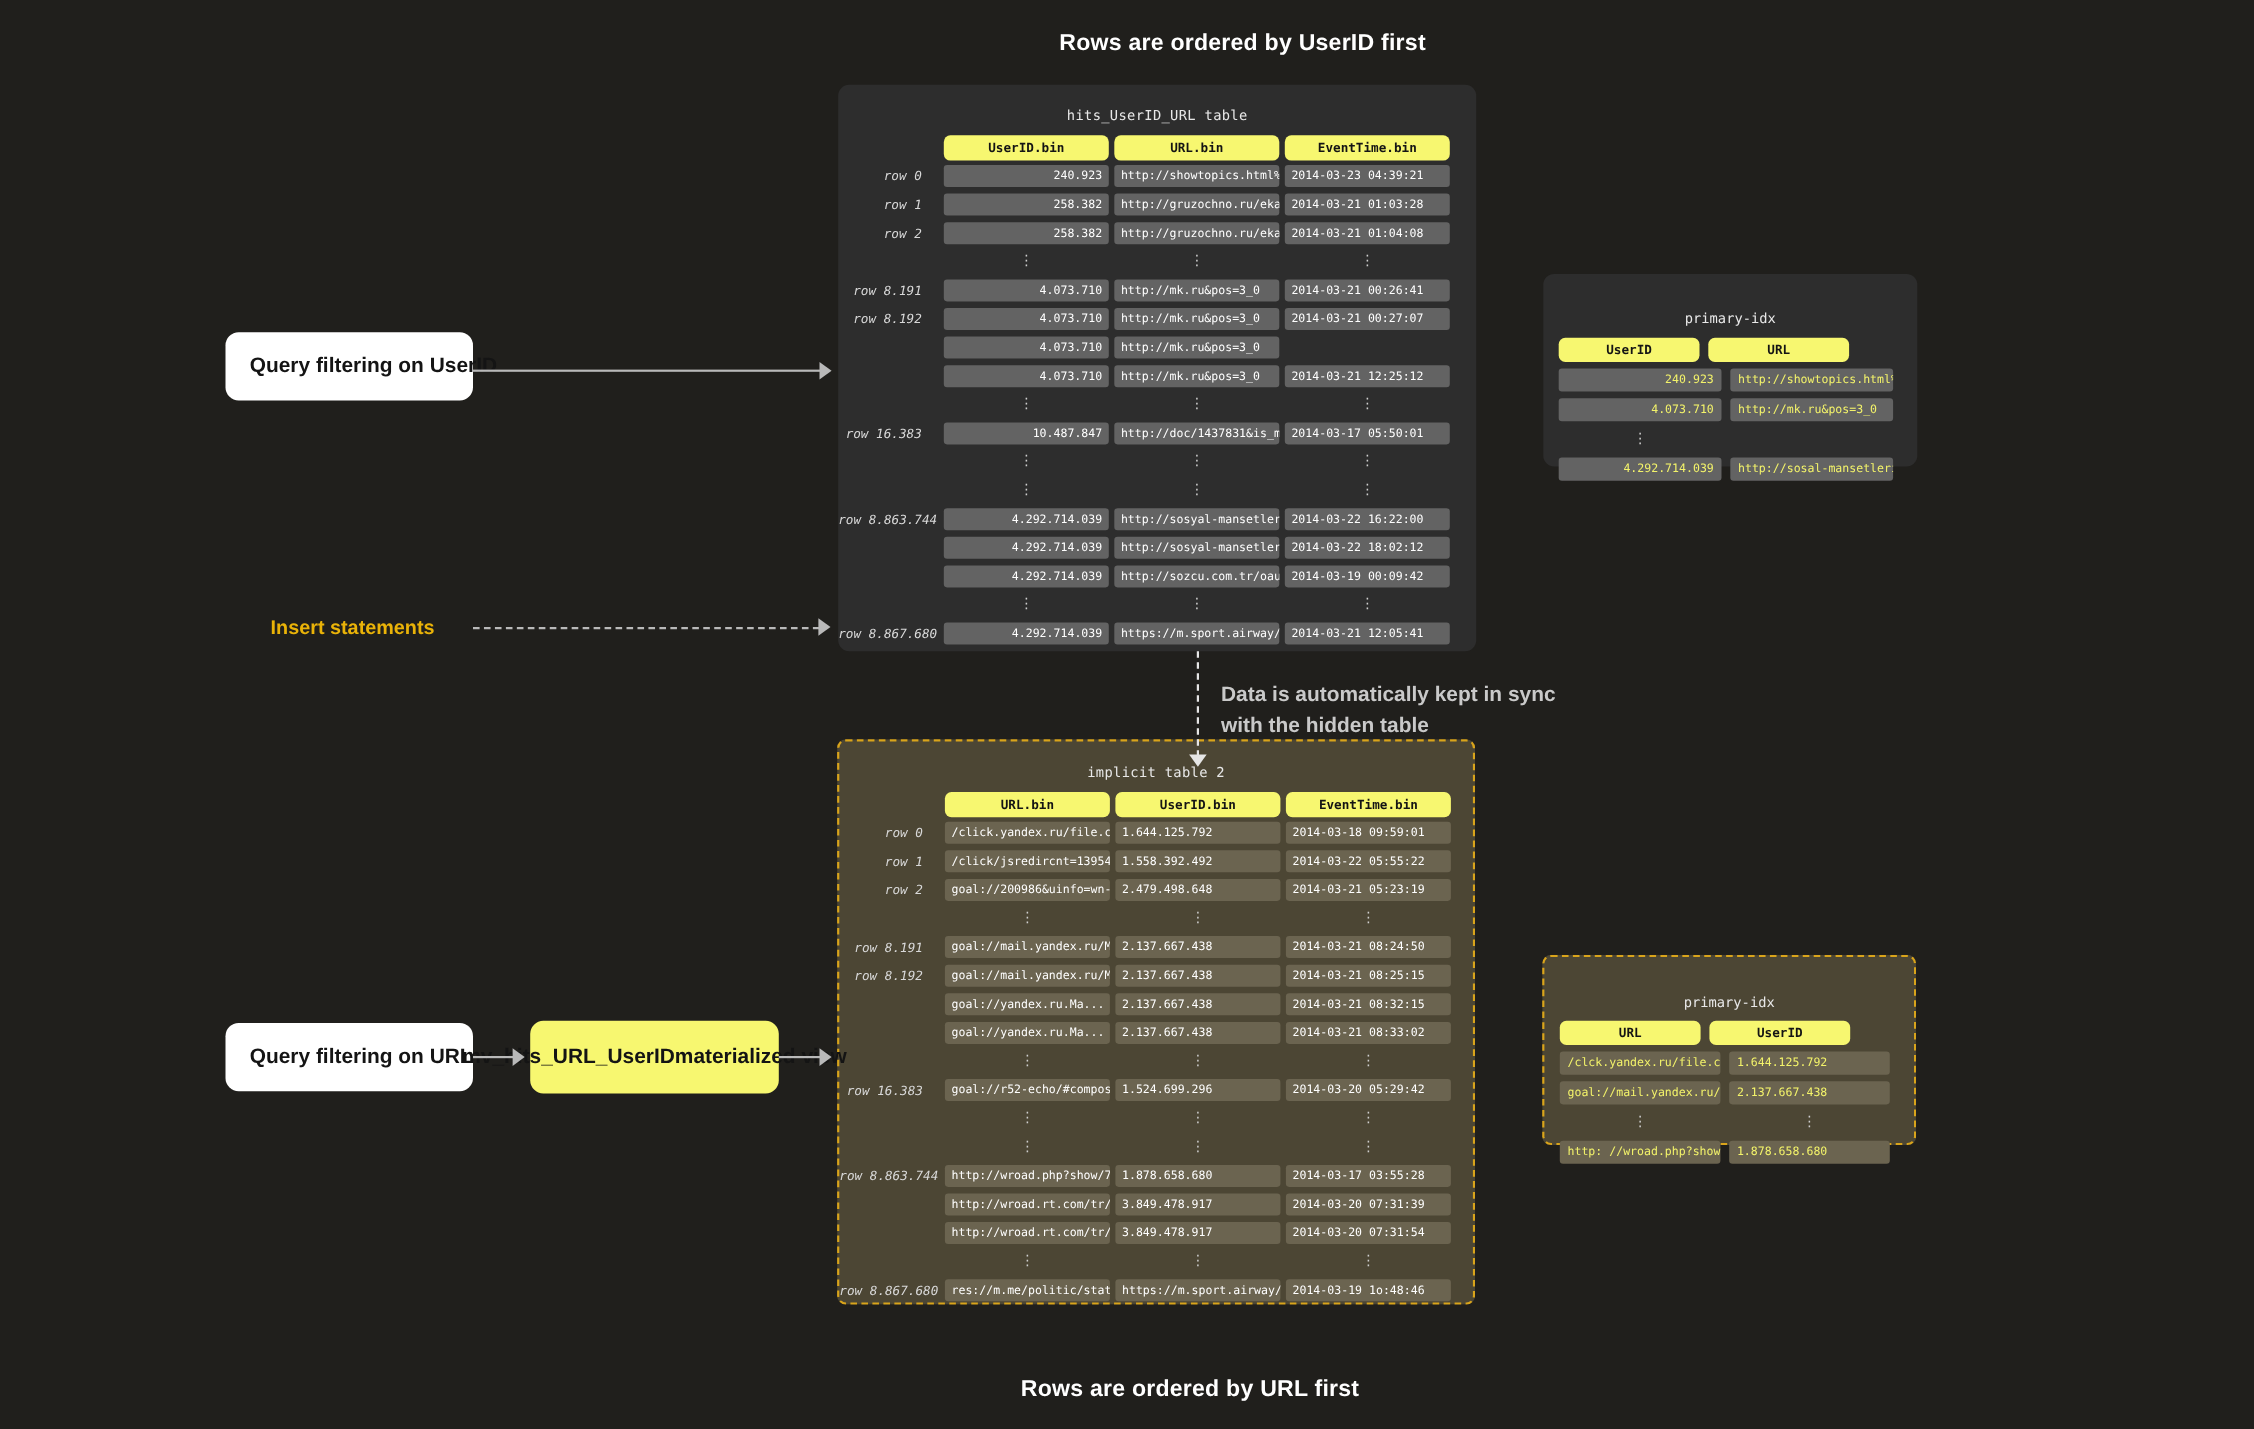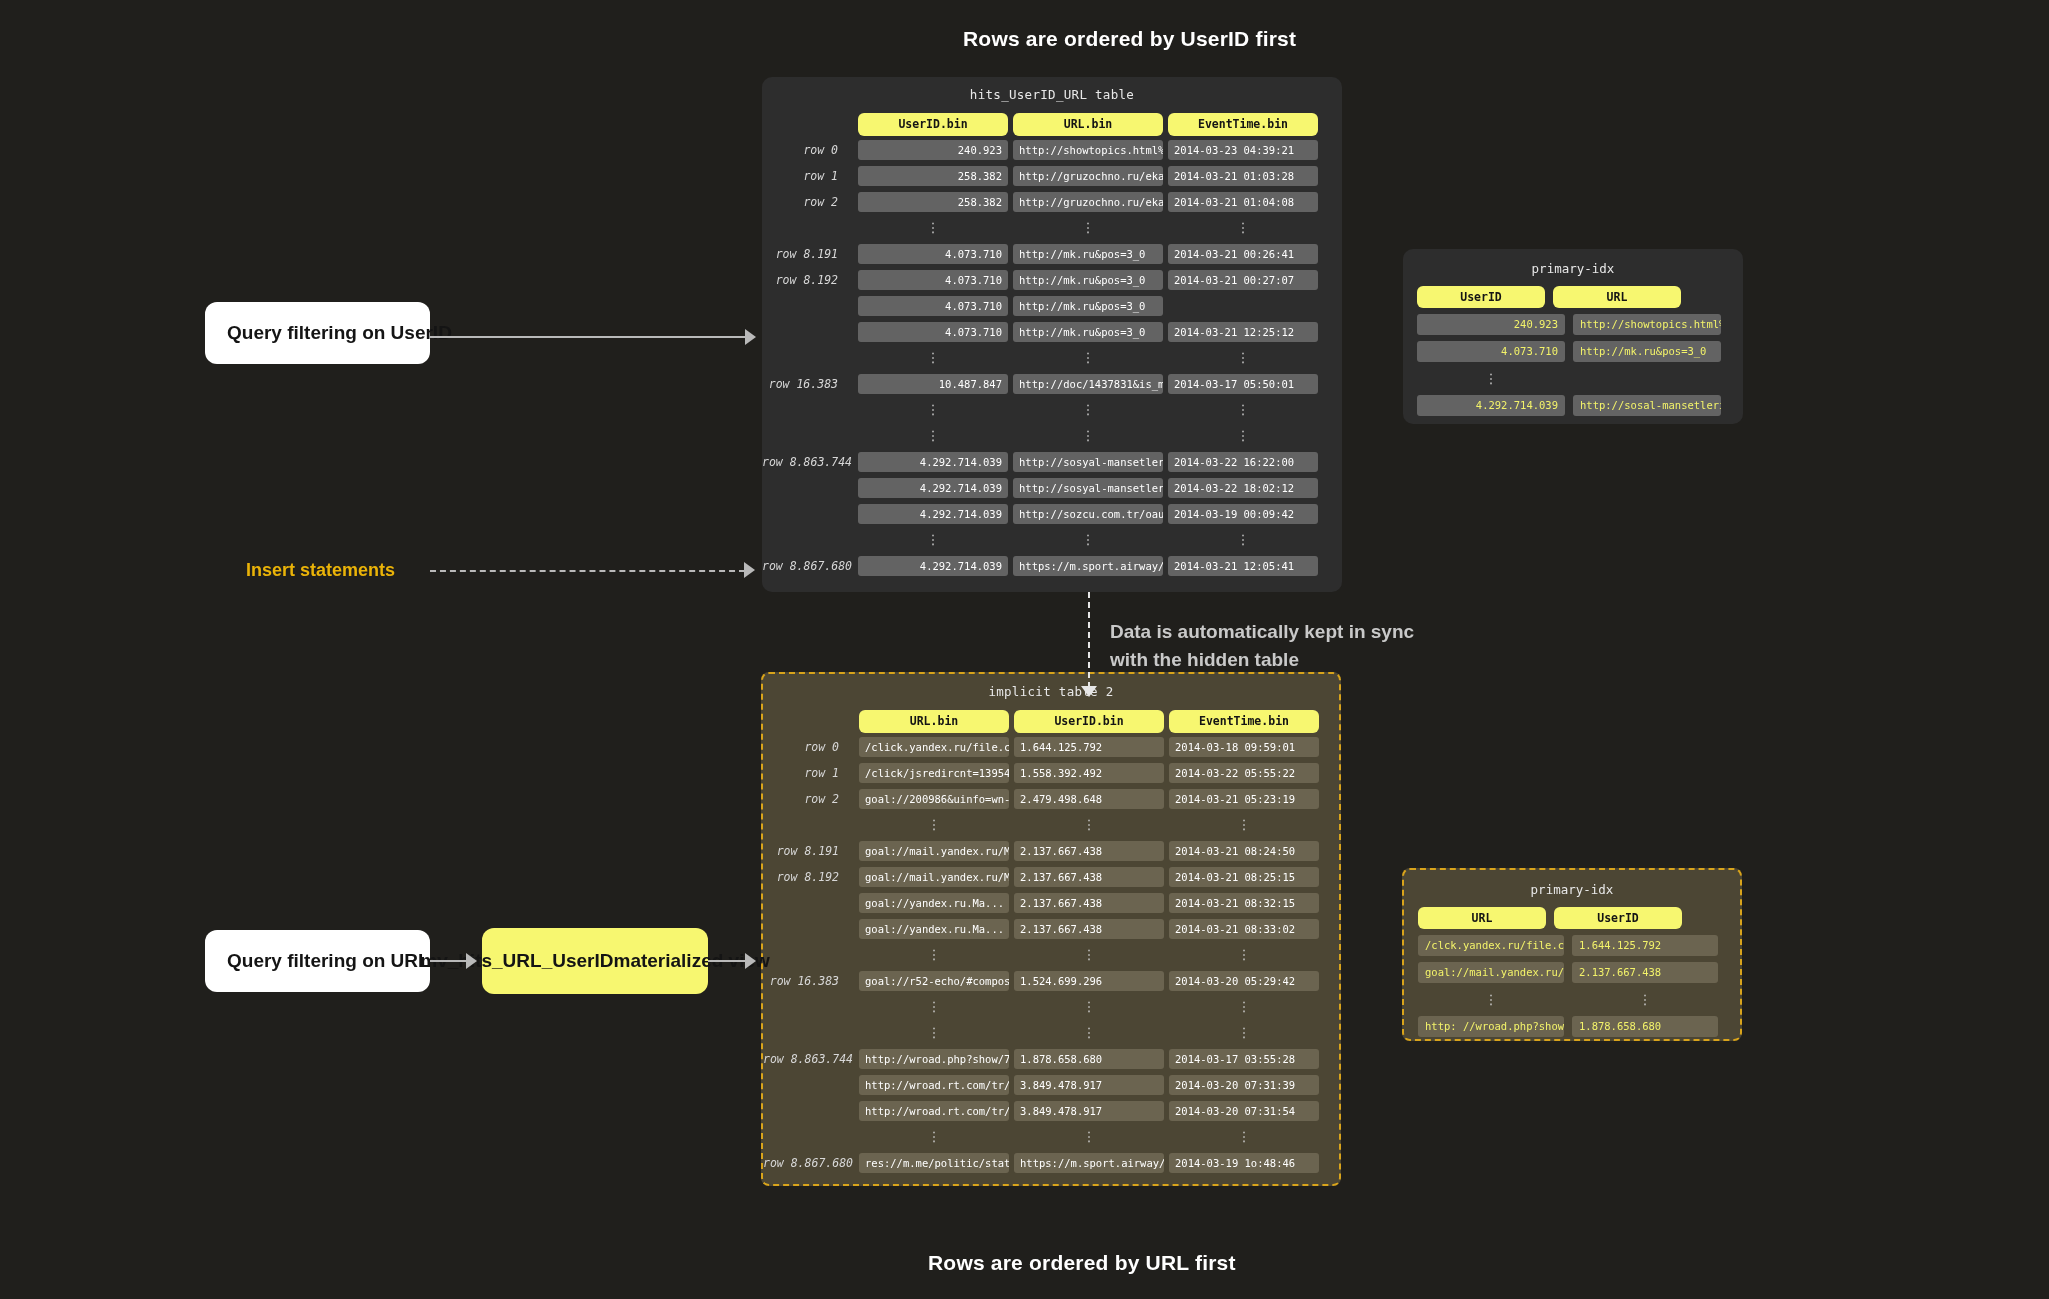--- a/index.html
+++ b/index.html
@@ -23,21 +23,21 @@
   #caption-top   { left: 963px; top: 27px; }
   #caption-bottom{ left: 928px; top: 1251px; }
 
   
   .panel { position: absolute; border-radius: 10px; }
   .panel-title {
     text-align: center;
     font-family: "DejaVu Sans Mono", monospace;
     font-size: 12.5px;
     color: #e8e8e8;
-    padding-top: 10px;
+    padding-top: 20px;
     letter-spacing: .3px;
   }
   .panel.dark { background: #2d2d2d; }
   .panel.olive {
     background: #4c4634;
     border: 2px dashed #d9a41b;
     border-radius: 8px;
   }
 
   .grid { position: absolute; left: 0; top: 0; }
@@ -107,20 +107,21 @@
   
   .idx { position: absolute; border-radius: 10px; padding: 0 14px 14px 14px; }
   .idx.dark { background: #2d2d2d; }
   .idx.olive { background: #4c4634; border: 2px dashed #d9a41b; border-radius: 8px; }
   .idx-title {
     text-align: center;
     font-family: "DejaVu Sans Mono", monospace;
     font-size: 12.5px;
     color: #e8e8e8;
     padding: 12px 0 10px 0;
+    margin-top: 21px;
   }
   .idx-row { display: flex; margin-bottom: 6px; }
   .idx-head {
     width: 128px; height: 22px; margin-right: 8px; border-radius: 6px;
     background: #f7f770; color: #141414;
     font-family: "DejaVu Sans Mono", monospace;
     font-size: 11.5px; font-weight: bold; line-height: 22px; text-align: center;
   }
   .idx-cell {
     width: 148px; height: 21px; margin-right: 8px; border-radius: 3px;

